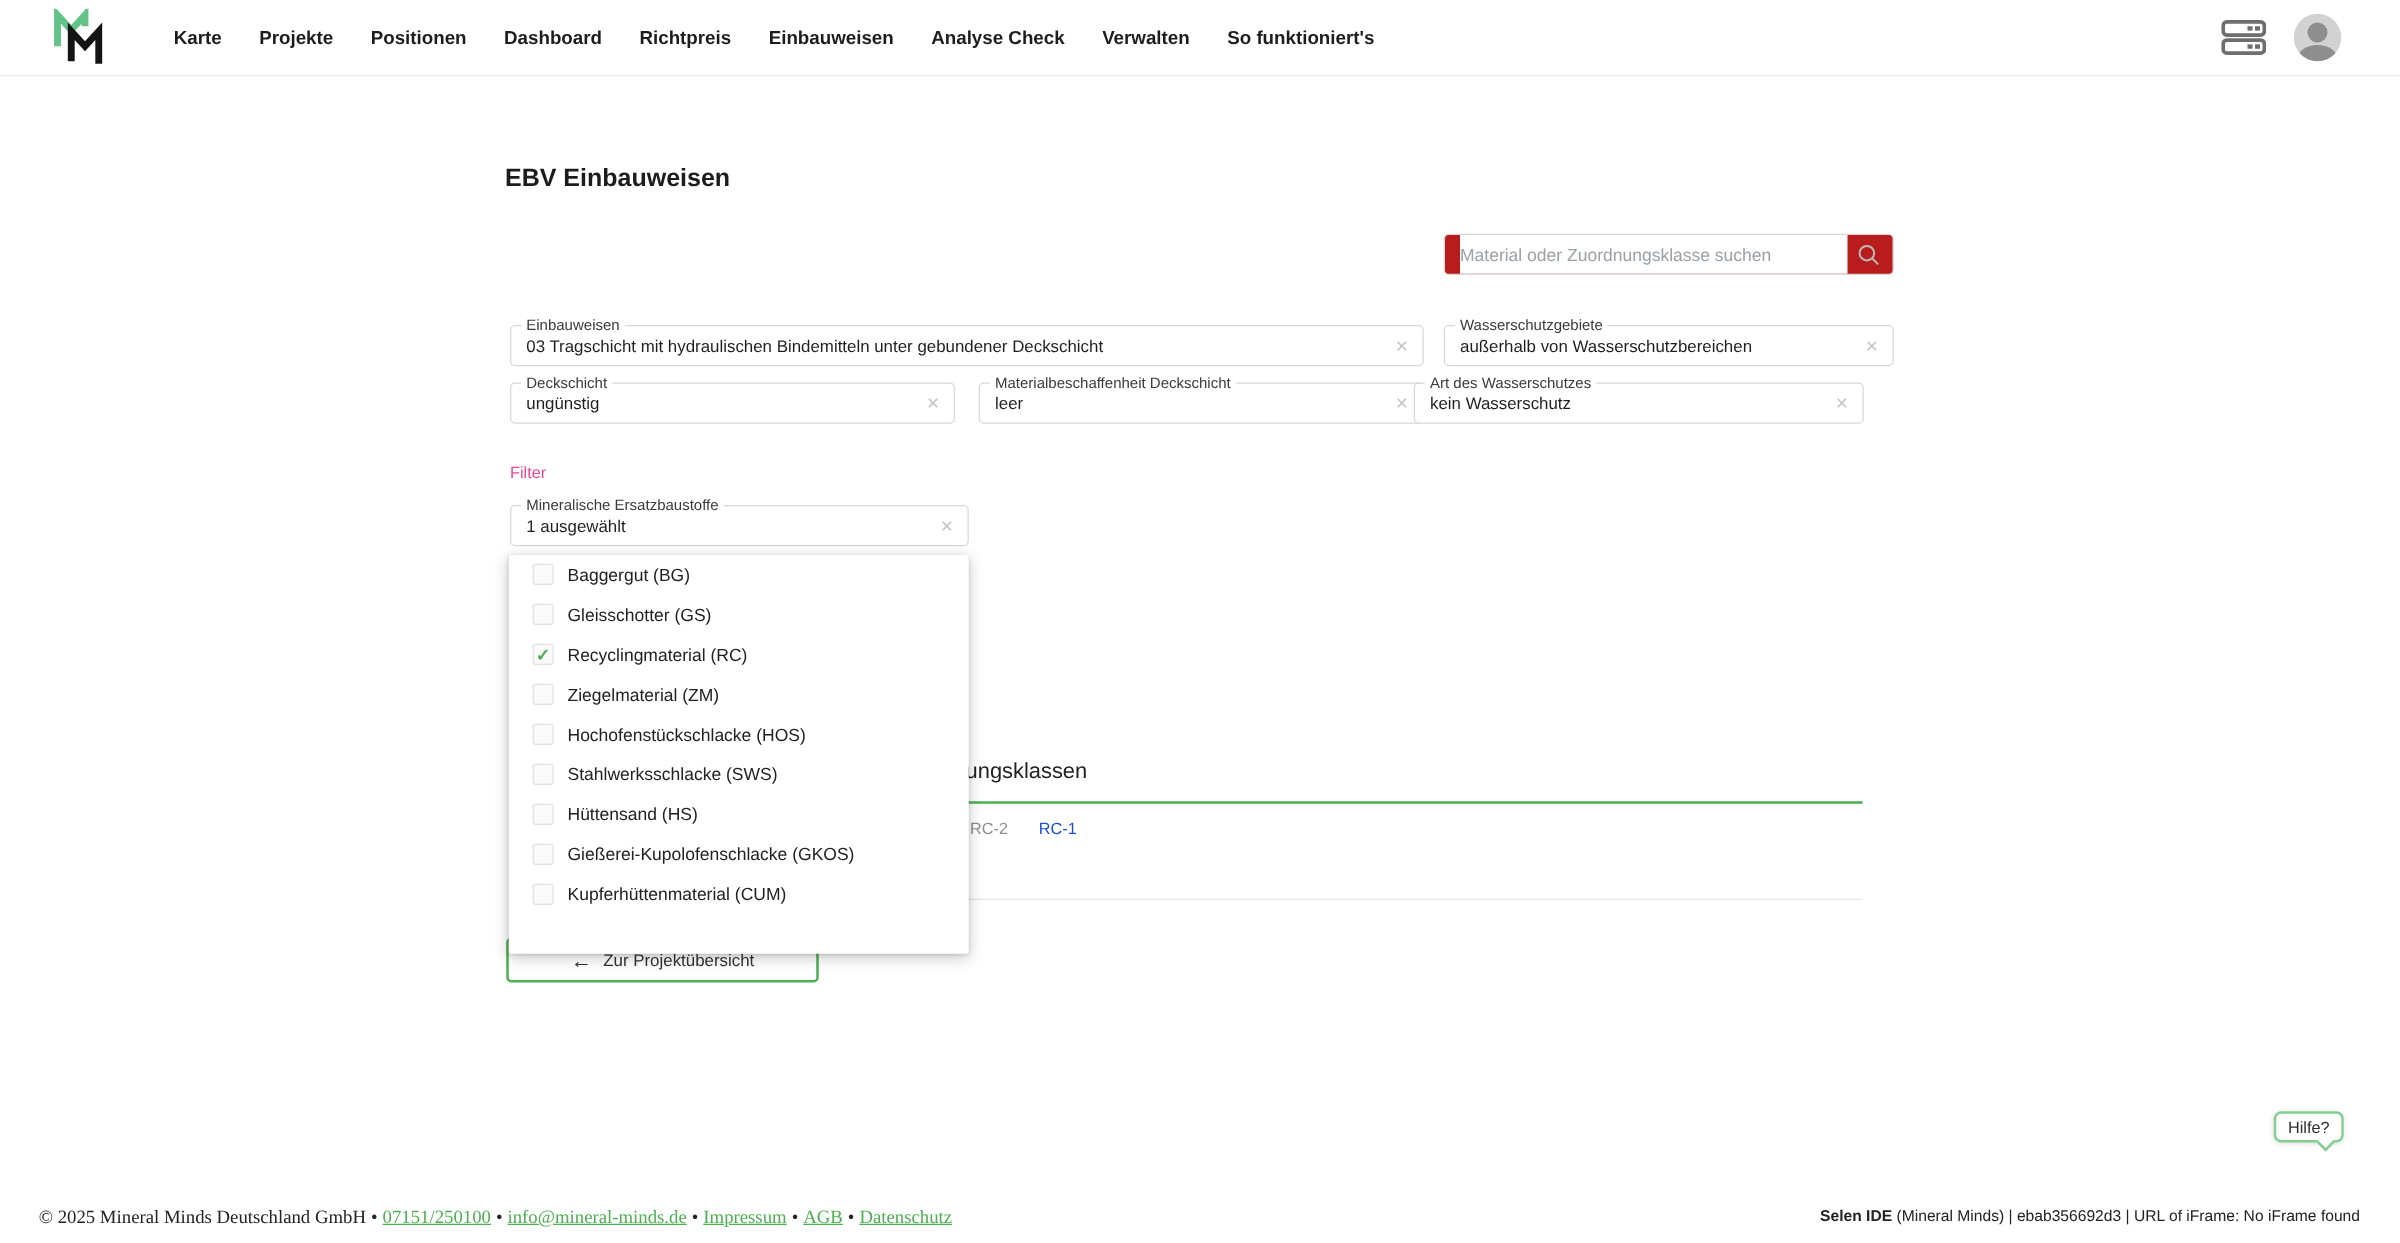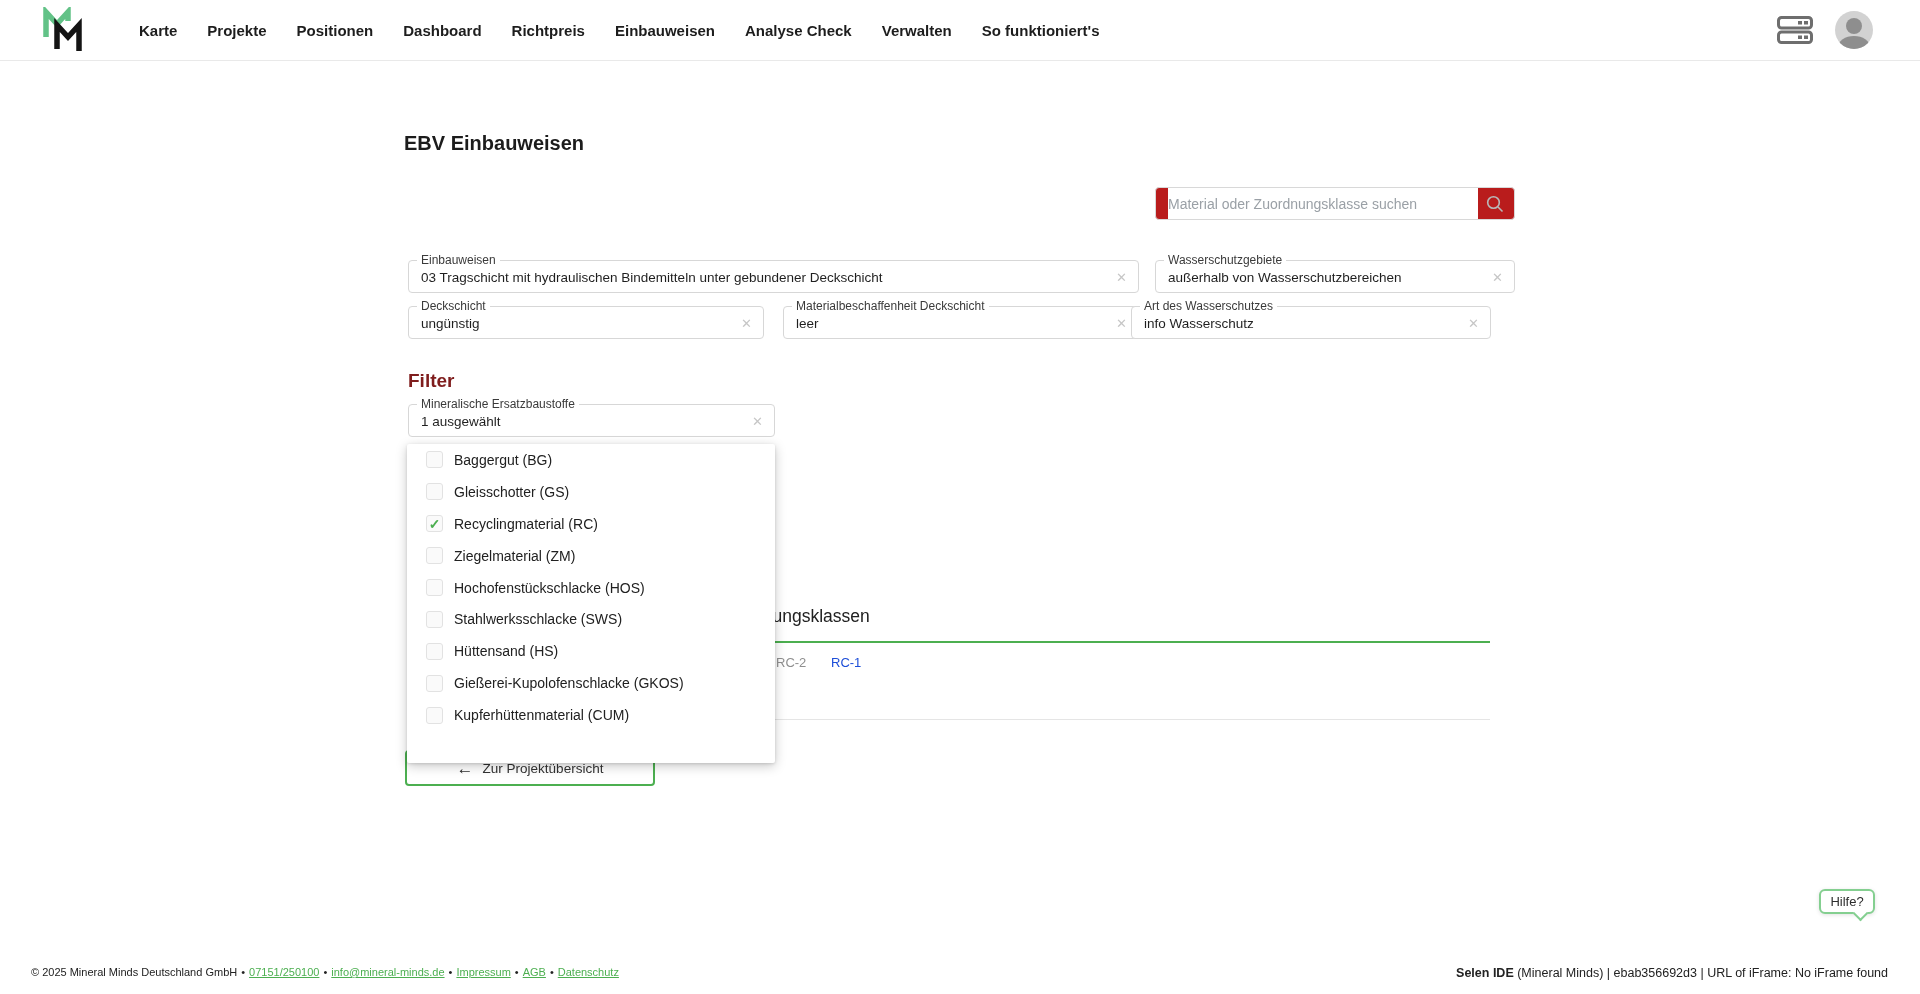--- a/index.html
+++ b/index.html
@@ -23,21 +23,21 @@
   .search input { position:absolute; left:12px; top:0; width:310px; height:31px; border:0; outline:none; font-size:14px; color:#333; font-family:"Liberation Sans", sans-serif; }
   .search input::placeholder { color:#9aa0a6; }
   .search svg { position:absolute; right:10px; top:7px; }
 
   
   .field { position:absolute; height:33px; border:1px solid #d7d7d7; border-radius:4px; background:#fff; }
   .flabel { position:absolute; top:-7px; left:8px; padding:0 4px; background:#fff; font-size:12px; line-height:13px; color:#3a3a3a; white-space:nowrap; }
   .fvalue { position:absolute; left:12px; top:50%; transform:translateY(-50%); font-size:13.5px; color:#1f1f1f; white-space:nowrap; }
   .fclear { position:absolute; right:11px; top:50%; transform:translateY(-50%); font-size:13px; color:#c6c6c6; cursor:pointer; line-height:13px; }
 
-  .filter-heading { position:absolute; left:408px; top:370px; font-size:19px; color:#7f1d1d;font-weight:bold; }
+  .filter-heading { position:absolute; left:408px; top:370px; font-size:13px; color:#ec4899; }
 
   
   .dropdown { position:absolute; left:407px; top:444px; width:368px; height:319px; background:#fff; border-radius:2px;
               box-shadow:0 3px 12px rgba(0,0,0,0.22), 0 1px 3px rgba(0,0,0,0.12); z-index:20; overflow:hidden; }
   .dd-item { display:flex; align-items:center; height:31.9px; padding-left:19px; cursor:pointer; }
   .cb { width:17px; height:17px; border:1px solid #e2e2e2; background:#fafafa; border-radius:3px; margin-right:11px;
         display:flex; align-items:center; justify-content:center; font-size:14px; font-weight:bold; color:transparent; flex:0 0 17px; }
   .cb.checked { color:#4caf50; }
   .dd-label { font-size:14px; color:#212121; white-space:nowrap; }
 
@@ -56,21 +56,21 @@
 
   
   .help { position:absolute; left:1819px; top:889px; width:56px; height:25px; background:#fff; border:2px solid #84cf90;
           border-radius:6px; display:flex; align-items:center; justify-content:center; z-index:30;
           box-shadow:0 1px 4px rgba(0,0,0,0.12); cursor:pointer; }
   .help .help-label { font-size:13px; font-weight:500; color:#2d2d2d; }
   .help .tail { position:absolute; right:7px; bottom:-7px; width:11px; height:11px; background:#fff;
                 border-right:2px solid #84cf90; border-bottom:2px solid #84cf90; transform:rotate(45deg); }
 
   
-  .footer-left { position:absolute; left:31px; top:966px; font-size:11px; color:#222; white-space:nowrap; }
+  .footer-left { position:absolute; left:31px; top:966px; font-size:15px; color:#222; white-space:nowrap;font-family:Liberation Serif, serif; }
   .footer-left a { color:#4caf50; text-decoration:underline; cursor:pointer; }
   .footer-sep { color:#222; padding:0 4px; }
   .footer-right { position:absolute; right:32px; top:966px; font-size:12.5px; color:#222; white-space:nowrap; }
   .footer-right b { font-weight:bold; }
 </style>
 </head>
 <body>
 
 <div id="page">
 
@@ -131,21 +131,21 @@
     <span class="fvalue">ungünstig</span>
     <span class="fclear">✕</span>
   </div>
   <div class="field" style="left:783px; top:306px; width:356px;">
     <span class="flabel">Materialbeschaffenheit Deckschicht</span>
     <span class="fvalue">leer</span>
     <span class="fclear">✕</span>
   </div>
   <div class="field" style="left:1131px; top:306px; width:360px;">
     <span class="flabel">Art des Wasserschutzes</span>
-    <span class="fvalue">info Wasserschutz</span>
+    <span class="fvalue">kein Wasserschutz</span>
     <span class="fclear">✕</span>
   </div>
 
   <div class="filter-heading">Filter</div>
   <div class="field" style="left:408px; top:404px; width:367px;">
     <span class="flabel">Mineralische Ersatzbaustoffe</span>
     <span class="fvalue">1 ausgewählt</span>
     <span class="fclear">✕</span>
   </div>
 

